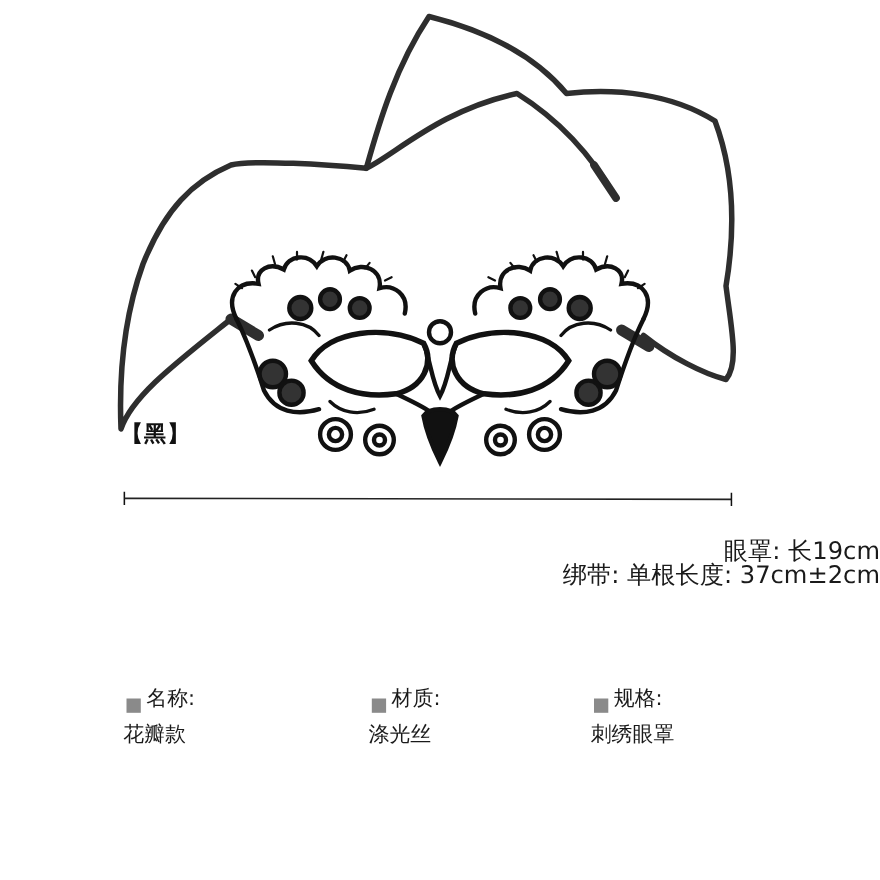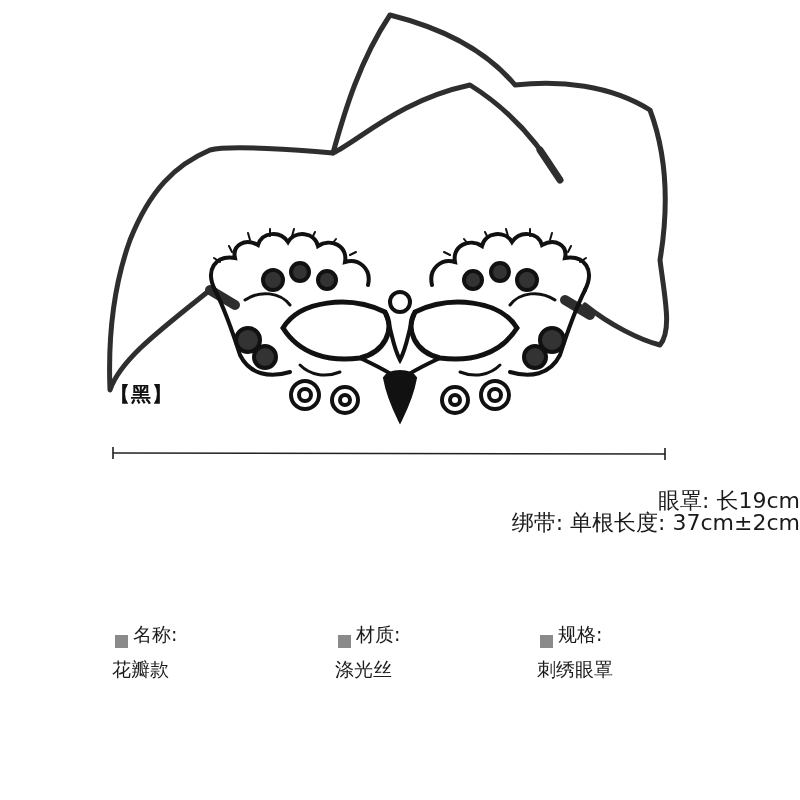--- a/index.html
+++ b/index.html
@@ -64,20 +64,21 @@
       display: inline-block;
       width: 13px;
       height: 13px;
       background: #8a8a8a;
       margin-right: 5px;
     }
     .attr .val {
       margin-top: 8px;
       height: 26px;
       line-height: 26px;
+      font-family: Liberation Mono, monospace;
     }
     .attr-name { left: 115px; }
     .attr-material { left: 338px; }
     .attr-spec { left: 540px; }
     .attr .val.left-shift { margin-left: -3px; }
   </style>
 </head>
 <body>
 
 <svg class="product-image" viewBox="0 0 800 440" xmlns="http://www.w3.org/2000/svg">

